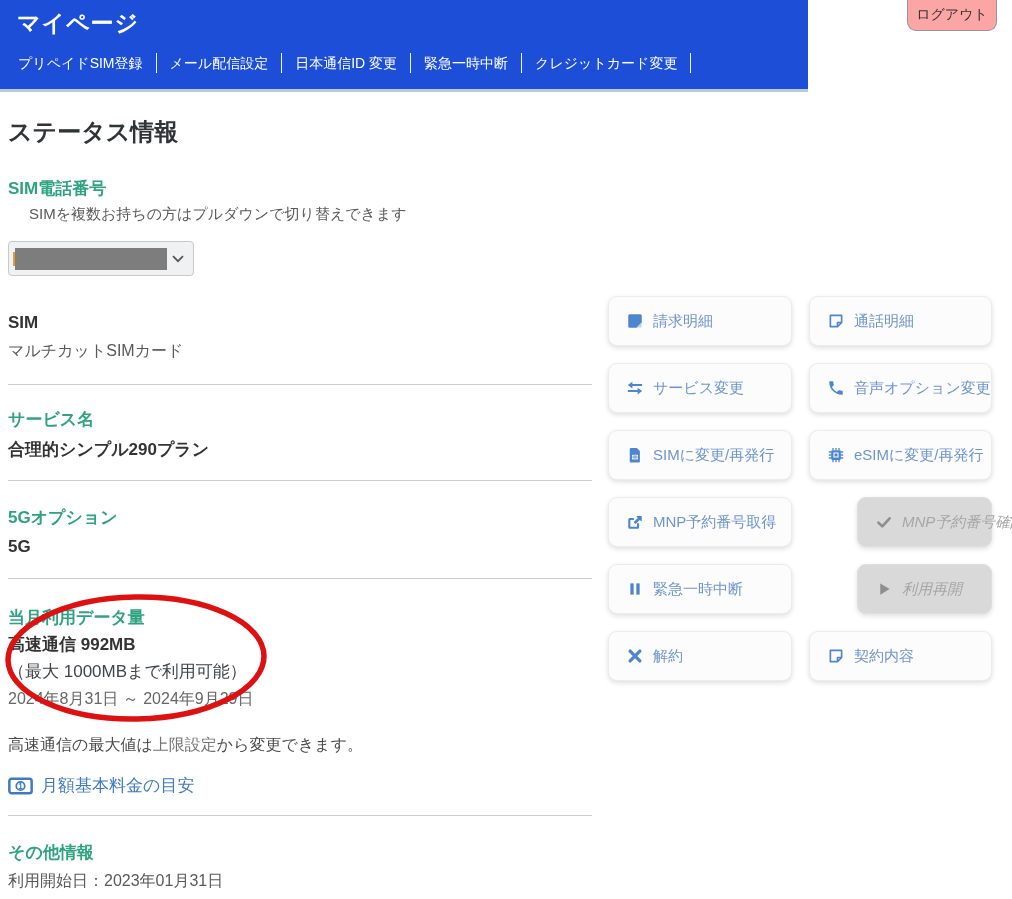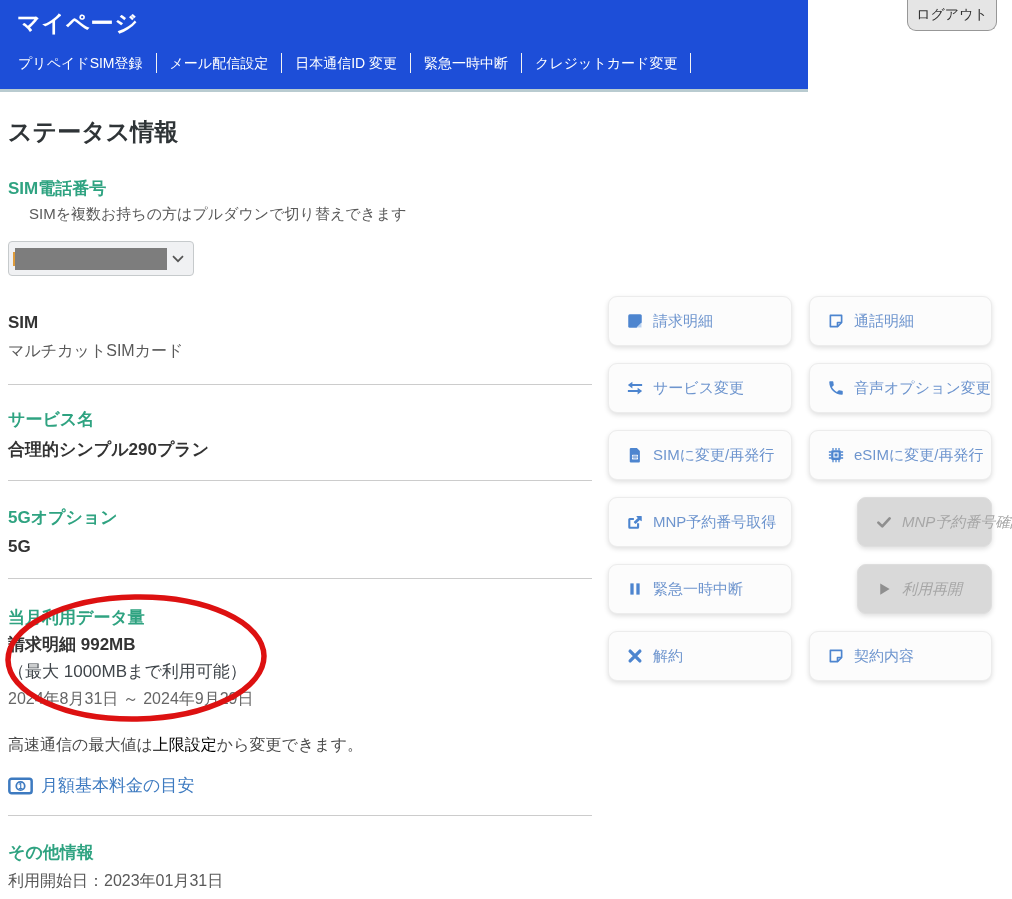--- a/index.html
+++ b/index.html
@@ -19,21 +19,21 @@
     color:#fff; font-size:23px; font-weight:bold; letter-spacing:1px;
   }
   .nav { position:absolute; left:18px; top:53px; display:flex; }
   .nav-item {
     color:#fff; font-size:14px; cursor:pointer; white-space:nowrap;
     padding-right:13px; margin-right:13px; border-right:1px solid #f2f2f2;
     line-height:20px;
   }
   .logout-btn {
     position:absolute; top:0; right:15px; width:90px; height:31px;
-    background:#e5e5e5; border:1px solid #979797; border-top:none;
+    background:#fca5a5; border:1px solid #979797; border-top:none;
     border-radius:0 0 9px 9px; color:#333; font-size:14px;
     display:flex; align-items:center; justify-content:center; cursor:pointer;font-family:Liberation Serif, serif;
   }
 
   
   .abs { position:absolute; left:8px; }
   .page-title { top:116px; font-size:24px; font-weight:bold; color:#2f3437; }
   .h-green { color:#2fa381; font-size:17px; font-weight:bold; }
   .h-dark  { color:#333; font-size:17px; font-weight:bold; }
   .txt-gray { color:#595959; font-size:15px;margin-left:21px; }
@@ -52,21 +52,21 @@
     position:absolute; left:6px; top:6px; width:152px; height:22px;
     background:#7d7d7d;
   }
   .redacted-sliver {
     position:absolute; left:4px; top:10px; width:3px; height:14px;
     background:#de9b3c;
   }
   .select-chevron { position:absolute; right:9px; top:13px; }
 
   .limit-line { top:735px; font-size:16px; color:#4a4a4a; }
-  .inline-link { color:#000000; cursor:pointer; text-decoration:none; }
+  .inline-link { color:#737373; cursor:pointer; text-decoration:none; }
   .fee-link {
     position:absolute; left:8px; top:774px; display:flex; align-items:center;
     gap:8px; color:#3d7ac0; font-size:17px; cursor:pointer;
   }
 
   
   .annotation { position:absolute; left:2px; top:591px; pointer-events:none; z-index:5; }
 
   
   .btn-grid {
@@ -120,21 +120,21 @@
 
   <div class="abs h-green" style="top:408px">サービス名</div>
   <div class="abs h-dark" style="top:438px">合理的シンプル290プラン</div>
   <div class="divider" style="top:480px"></div>
 
   <div class="abs h-green" style="top:506px">5Gオプション</div>
   <div class="abs h-dark" style="top:537px">5G</div>
   <div class="divider" style="top:578px"></div>
 
   <div class="abs h-green" style="top:606px">当月利用データ量</div>
-  <div class="abs h-dark" style="top:633px">請求明細 992MB</div>
+  <div class="abs h-dark" style="top:633px">高速通信 992MB</div>
   <div class="abs" style="top:660px; font-size:17px; color:#3f454a;">（最大 1000MBまで利用可能）</div>
   <div class="abs" style="top:689px; font-size:16px; color:#666;">2024年8月31日 ～ 2024年9月29日</div>
 
   <svg class="annotation" width="272" height="136" viewBox="0 0 272 136">
     <ellipse cx="134" cy="67" rx="128" ry="61" fill="none" stroke="#dd1111" stroke-width="5.5" stroke-linecap="round" transform="rotate(-1 134 67)"></ellipse>
   </svg>
 
   <div class="abs limit-line">
     <span>高速通信の最大値は</span><span class="inline-link">上限設定</span><span>から変更できます。</span>
   </div>

